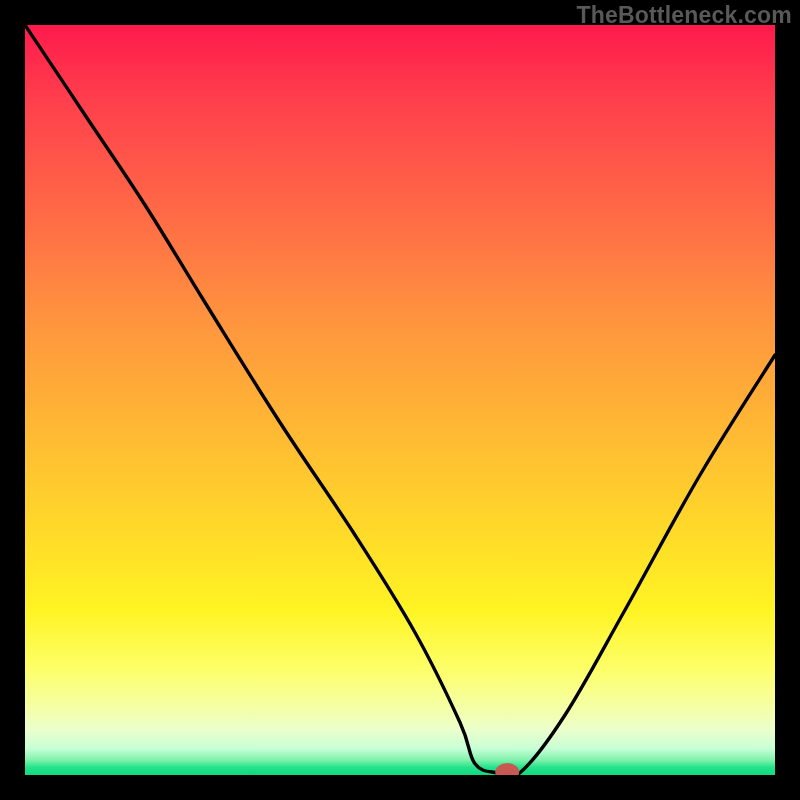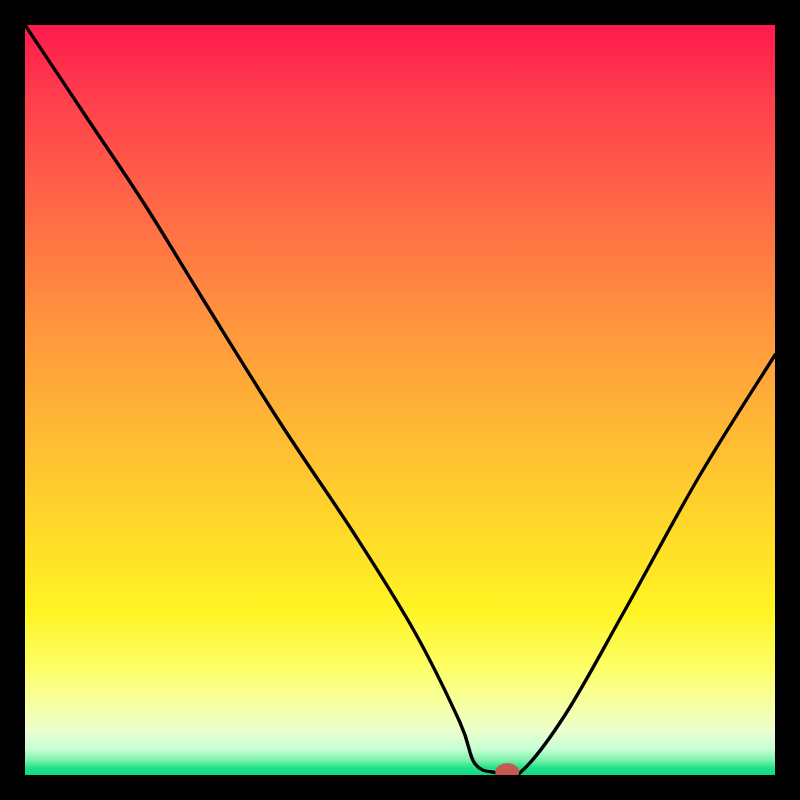--- a/index.html
+++ b/index.html
@@ -67,20 +67,21 @@
   }
   .marker {
     fill: #c65a52;
     stroke: none;
   }
 </style>
 </head>
 <body>
 
 <div class="frame">
+  <div class="watermark">TheBottleneck.com</div>
 
   <div class="plot-area">
     <div class="gradient"></div>
 
     <svg class="curve-svg" viewBox="0 0 100 100" preserveAspectRatio="none">
       <path id="curve-path" fill="none" stroke="#000" stroke-width="0.45" stroke-linecap="round" stroke-linejoin="round" d="M 0 0 C 1.44 2.16, 5.12 7.68, 8 12 C 10.879999999999999 16.32, 13.120000000000001 19.5, 16 24 C 18.88 28.5, 20.76 31.78, 24 37 C 27.24 42.22, 30.4 47.42, 34 53 C 37.6 58.58, 40.76 62.96, 44 68 C 47.24 73.04, 49.480000000000004 76.5, 52 81 C 54.519999999999996 85.5, 56.559999999999995 89.85, 57.99999999999999 93 C 59.43999999999999 96.15, 59.1 97.294, 60 98.5 C 60.9 99.706, 61.92 99.48400000000001, 63 99.7 C 64.08 99.916, 64.38 101.086, 66 99.7 C 67.62 98.31400000000001, 69.48 95.906, 72 92 C 74.52 88.094, 76.76 83.76, 80 78 C 83.24 72.24, 86.4 66.12, 90 60 C 93.6 53.879999999999995, 98.2 46.879999999999995, 100 43.99999999999999"></path>
       <ellipse id="marker-ellipse" class="marker" cx="64.3" cy="99.6" rx="1.6" ry="1.2" fill="#c65a52"></ellipse>
     </svg>
   </div>
 </div>

